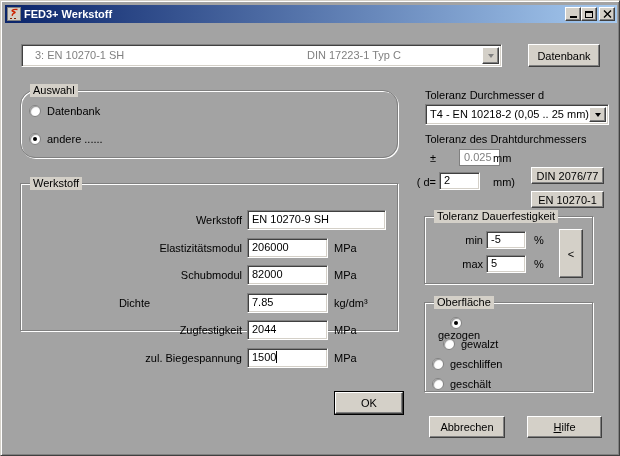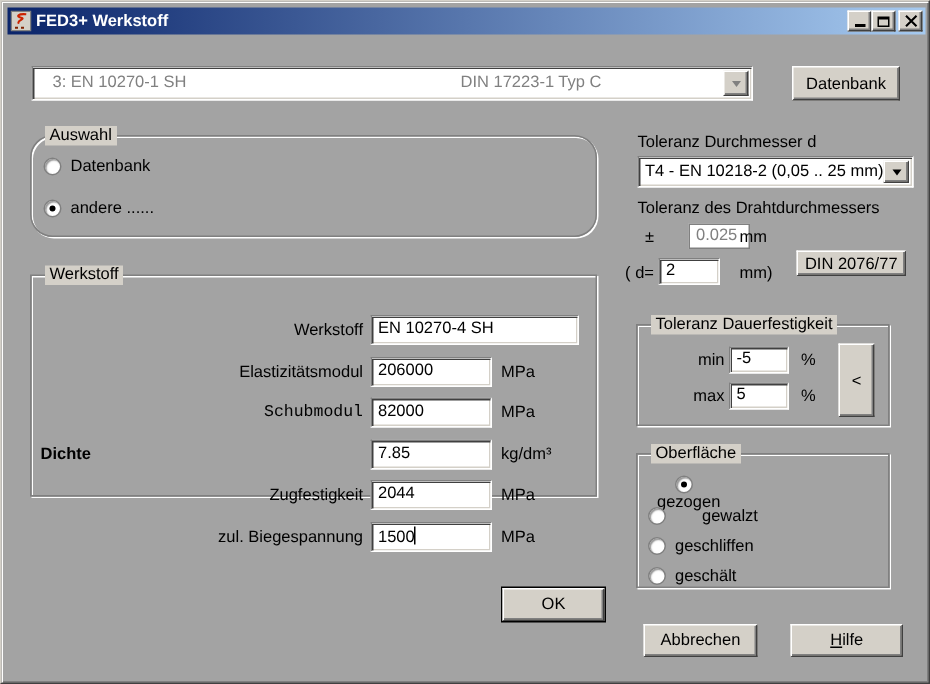--- a/index.html
+++ b/index.html
@@ -141,31 +141,31 @@
     <div class="radio-row" style="left:8px; top:41px;">
       <span class="radio checked"></span>
       <span class="rlabel">andere ......</span>
     </div>
   </div>
 
   <div class="group" style="left:19px; top:182px; width:378px; height:148px;">
     <span class="group-title">Werkstoff</span>
 
     <span class="lbl" style="left:6px; top:30px; width:215px; text-align:right;">Werkstoff</span>
-    <div class="field" style="left:226px; top:26px; width:139px; height:20px;">EN 10270-4 SH</div>
+    <div class="field" style="left:226px; top:26px; width:139px; height:20px;">EN 10270-9 SH</div>
 
     <span class="lbl" style="left:6px; top:58px; width:215px; text-align:right;">Elastizitätsmodul</span>
     <div class="field" style="left:226px; top:54px; width:81px; height:20px;">206000</div>
     <span class="lbl" style="left:313px; top:58px;">MPa</span>
 
-    <span class="lbl" style="left:6px; top:85px; width:215px; text-align:right;font-family:Liberation Mono, monospace;">Schubmodul</span>
+    <span class="lbl" style="left:6px; top:85px; width:215px; text-align:right;">Schubmodul</span>
     <div class="field" style="left:226px; top:81px; width:81px; height:20px;">82000</div>
     <span class="lbl" style="left:313px; top:85px;">MPa</span>
 
-    <span class="lbl" style="left:6px; top:113px; width:215px; text-align:left;font-weight:bold;">Dichte</span>
+    <span class="lbl" style="left:6px; top:113px; width:215px; text-align:center;">Dichte</span>
     <div class="field" style="left:226px; top:109px; width:81px; height:20px;">7.85</div>
     <span class="lbl" style="left:313px; top:113px;">kg/dm³</span>
 
     <span class="lbl" style="left:6px; top:140px; width:215px; text-align:right;">Zugfestigkeit</span>
     <div class="field" style="left:226px; top:136px; width:81px; height:20px;">2044</div>
     <span class="lbl" style="left:313px; top:140px;">MPa</span>
 
     <span class="lbl" style="left:6px; top:168px; width:215px; text-align:right;">zul. Biegespannung</span>
     <div class="field" style="left:226px; top:164px; width:81px; height:20px;"><span>1500</span><span class="caret"></span></div>
     <span class="lbl" style="left:313px; top:168px;">MPa</span>
@@ -182,39 +182,40 @@
   <span class="lbl" style="left:424px; top:132px;">Toleranz des Drahtdurchmessers</span>
   <span class="lbl" style="left:418px; top:151px; width:17px; text-align:right;">±</span>
   <div class="field disabled" style="left:438px; top:148px; width:41px; height:17px; padding-top:1px;margin-left:20px;">0.025</div>
   <span class="lbl" style="left:492px; top:151px;">mm</span>
 
   <span class="lbl" style="left:414px; top:175px; width:21px; text-align:right;">( d=</span>
   <div class="field" style="left:438px; top:171px; width:41px; height:18px; padding-top:1px;">2</div>
   <span class="lbl" style="left:492px; top:175px;">mm)</span>
 
   <div class="btn" style="left:530px; top:166px; width:73px; height:17px;">DIN 2076/77</div>
+  <div class="btn" style="left:530px; top:190px; width:73px; height:17px;">EN 10270-1</div>
 
   <div class="group" style="left:423px; top:215px; width:169px; height:68px;">
     <span class="group-title">Toleranz Dauerfestigkeit</span>
     <span class="lbl" style="left:18px; top:17px; width:40px; text-align:right;">min</span>
     <div class="field" style="left:61px; top:14px; width:40px; height:18px; padding-top:1px;">-5</div>
     <span class="lbl" style="left:109px; top:17px;">%</span>
     <span class="lbl" style="left:18px; top:41px; width:40px; text-align:right;">max</span>
     <div class="field" style="left:61px; top:38px; width:40px; height:18px; padding-top:1px;">5</div>
     <span class="lbl" style="left:109px; top:41px;">%</span>
     <div class="btn" style="left:134px; top:12px; width:24px; height:49px;">&lt;</div>
   </div>
 
   <div class="group" style="left:423px; top:301px; width:169px; height:90px;">
     <span class="group-title">Oberfläche</span>
     <div class="radio-row" style="left:7px; top:14px;flex-direction:column;">
       <span class="radio checked"></span>
       <span class="rlabel">gezogen</span>
     </div>
-    <div class="radio-row" style="left:7px; top:34px;gap:18px;">
+    <div class="radio-row" style="left:18px; top:34px;">
       <span class="radio"></span>
       <span class="rlabel">gewalzt</span>
     </div>
     <div class="radio-row" style="left:7px; top:54px;text-align:center;">
       <span class="radio"></span>
       <span class="rlabel">geschliffen</span>
     </div>
     <div class="radio-row" style="left:7px; top:74px;">
       <span class="radio"></span>
       <span class="rlabel">geschält</span>

